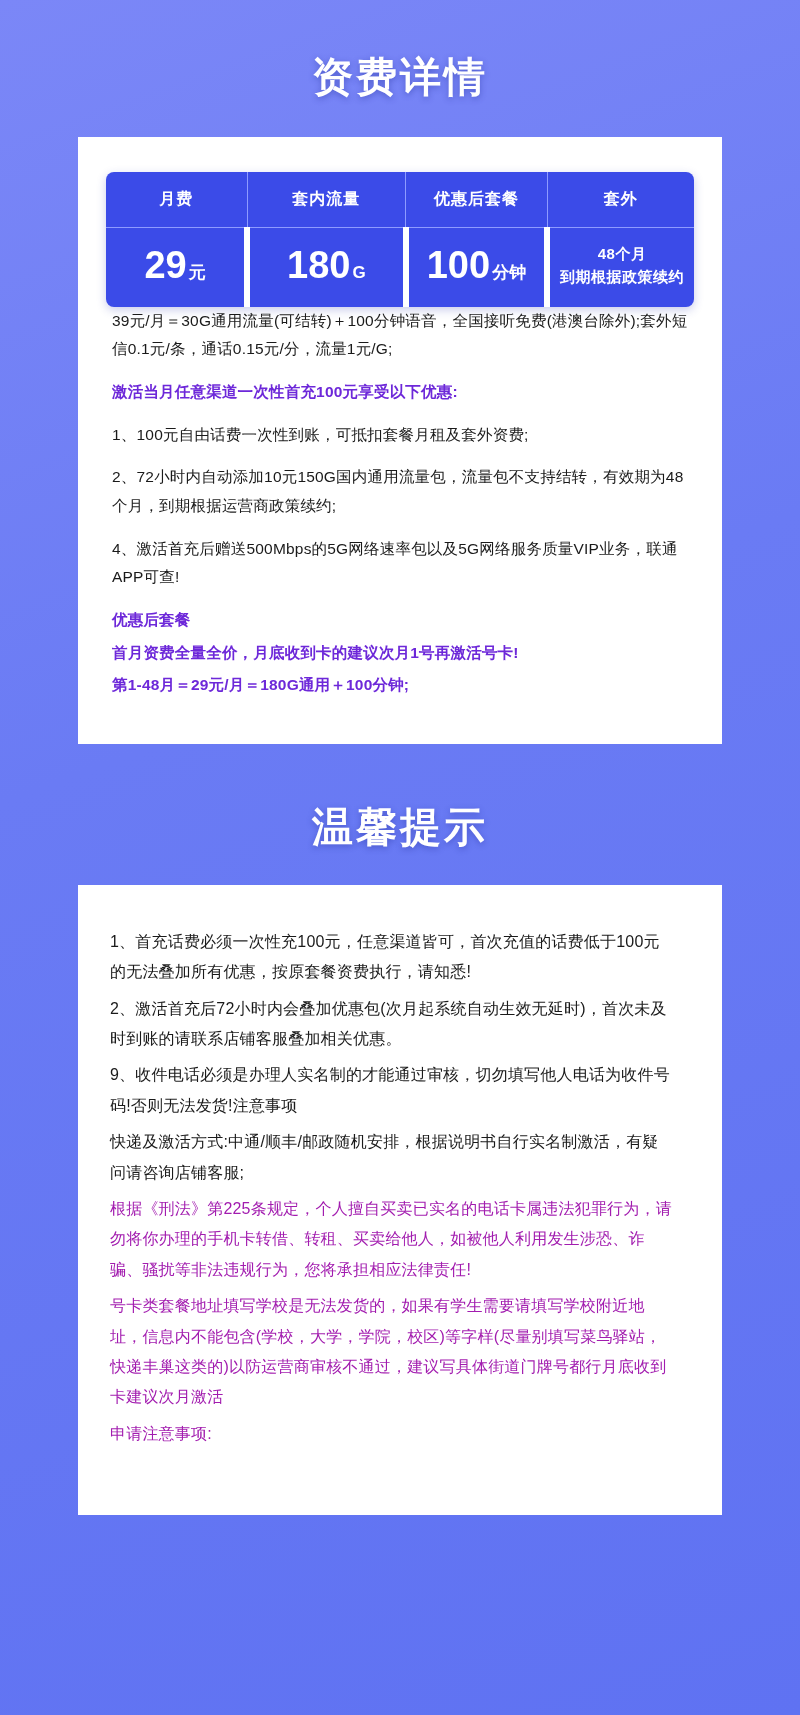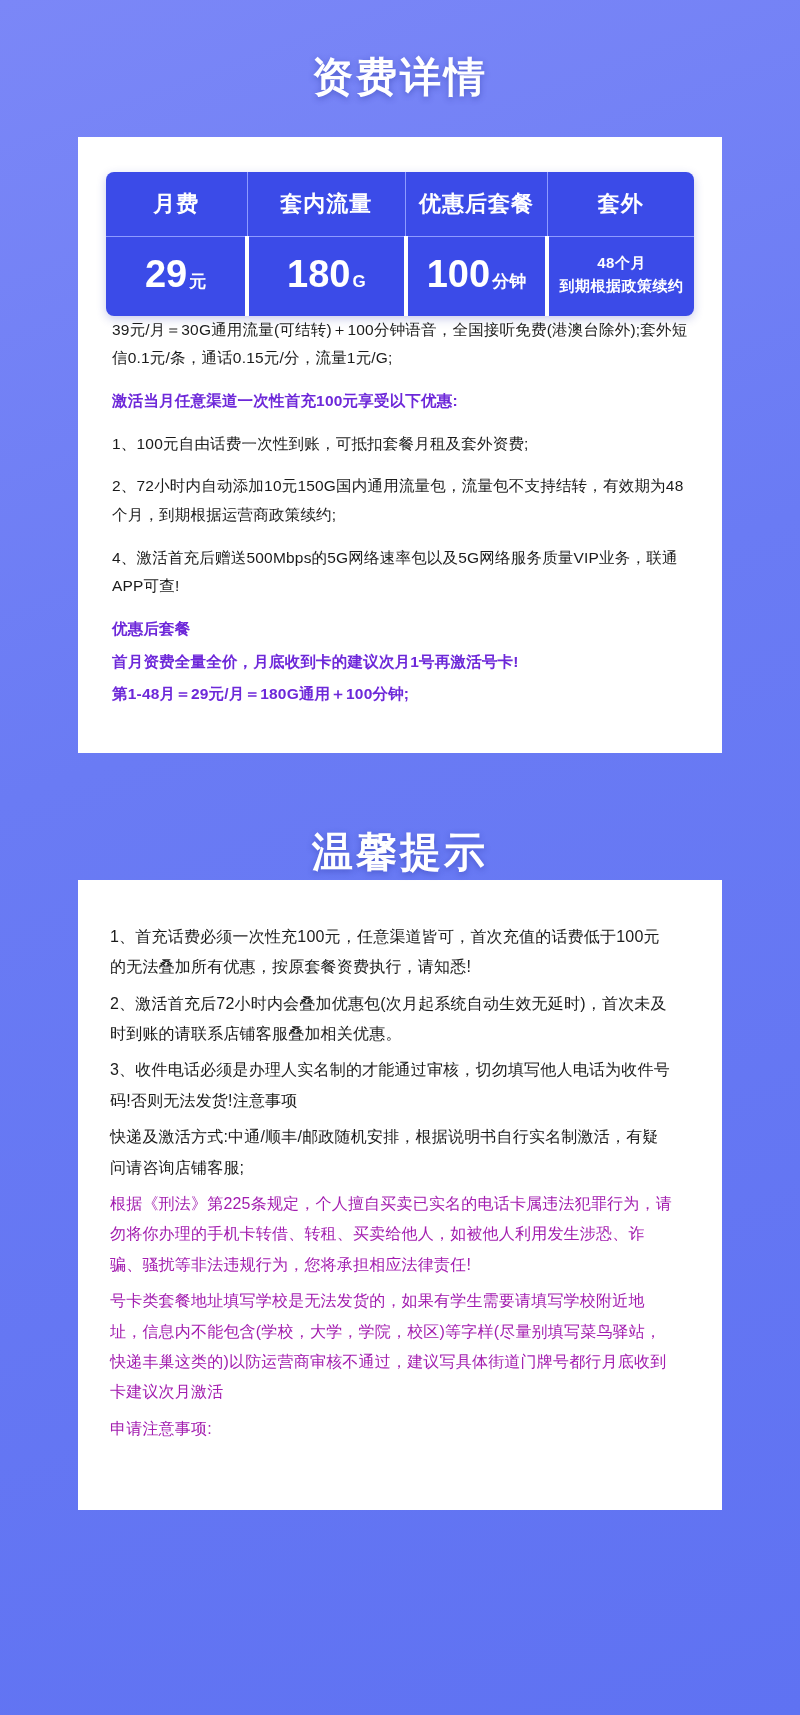--- a/index.html
+++ b/index.html
@@ -38,48 +38,49 @@
   .card {
     background: #ffffff;
     margin: 0 78px;
     box-sizing: border-box;
   }
   .card-fee {
     margin-top: 32px;
     padding: 35px 28px 40px 28px;
   }
   .card-tips {
+    margin-top: 30px;
     padding: 42px 48px 60px 32px;
   }
 
   
   .plan-table {
     width: 100%;
     border-collapse: collapse;
     table-layout: fixed;
     background: #3b4be8;
     border-radius: 8px;
     overflow: hidden;
     box-shadow: 0 3px 10px rgba(45, 55, 180, 0.25);
   }
   .plan-table th {
     color: #ffffff;
-    font-size: 22px;
+    font-size: 16px;
     font-weight: bold;
     padding: 17px 2px;
     border-right: 1px solid #8e9bff;
     border-bottom: 1px solid #8e9bff;
     letter-spacing: 1px;
   }
   .plan-table th:last-child { border-right: none; }
   .plan-table td {
     color: #ffffff;
     text-align: center;
     padding: 14px 4px 18px 4px;
-    border-right: 4px solid #ffffff;
+    border-right: 6px solid #ffffff;
     vertical-align: middle;
   }
   .plan-table td:last-child { border-right: none; }
   .val-big {
     font-size: 38px;
     font-weight: bold;
     letter-spacing: 0px;
   }
   .val-unit {
     font-size: 17px;
@@ -167,27 +168,27 @@
       <p class="red">激活当月任意渠道一次性首充100元享受以下优惠:</p>
       <p>1、100元自由话费一次性到账，可抵扣套餐月租及套外资费;</p>
       <p>2、72小时内自动添加10元150G国内通用流量包，流量包不支持结转，有效期为48个月，到期根据运营商政策续约;</p>
       <p>4、激活首充后赠送500Mbps的5G网络速率包以及5G网络服务质量VIP业务，联通APP可查!</p>
       <p class="red tight">优惠后套餐</p>
       <p class="red tight">首月资费全量全价，月底收到卡的建议次月1号再激活号卡!</p>
       <p class="red tight">第1-48月＝29元/月＝180G通用＋100分钟;</p>
     </div>
   </div>
 
-  <div class="section-title title-tips" style="padding-top:72px">温馨提示</div>
+  <div class="section-title title-tips" style="padding-top:56px">温馨提示</div>
 
   <div class="card card-tips">
     <div class="tips-body">
       <p>1、首充话费必须一次性充100元，任意渠道皆可，首次充值的话费低于100元的无法叠加所有优惠，按原套餐资费执行，请知悉!</p>
       <p>2、激活首充后72小时内会叠加优惠包(次月起系统自动生效无延时)，首次未及时到账的请联系店铺客服叠加相关优惠。</p>
-      <p>3、收件电话必须是办理人实名制的才能通过审核，切勿填写他人电话为收件号码!否则无法发货!注意事项</p>
+      <p>9、收件电话必须是办理人实名制的才能通过审核，切勿填写他人电话为收件号码!否则无法发货!注意事项</p>
       <p>快递及激活方式:中通/顺丰/邮政随机安排，根据说明书自行实名制激活，有疑问请咨询店铺客服;</p>
       <p class="red">根据《刑法》第225条规定，个人擅自买卖已实名的电话卡属违法犯罪行为，请勿将你办理的手机卡转借、转租、买卖给他人，如被他人利用发生涉恐、诈骗、骚扰等非法违规行为，您将承担相应法律责任!</p>
       <p class="red">号卡类套餐地址填写学校是无法发货的，如果有学生需要请填写学校附近地址，信息内不能包含(学校，大学，学院，校区)等字样(尽量别填写菜鸟驿站，快递丰巢这类的)以防运营商审核不通过，建议写具体街道门牌号都行月底收到卡建议次月激活</p>
       <p class="red">申请注意事项:</p>
     </div>
   </div>
 
   <div class="spacer-bottom"></div>
 </div>
 

